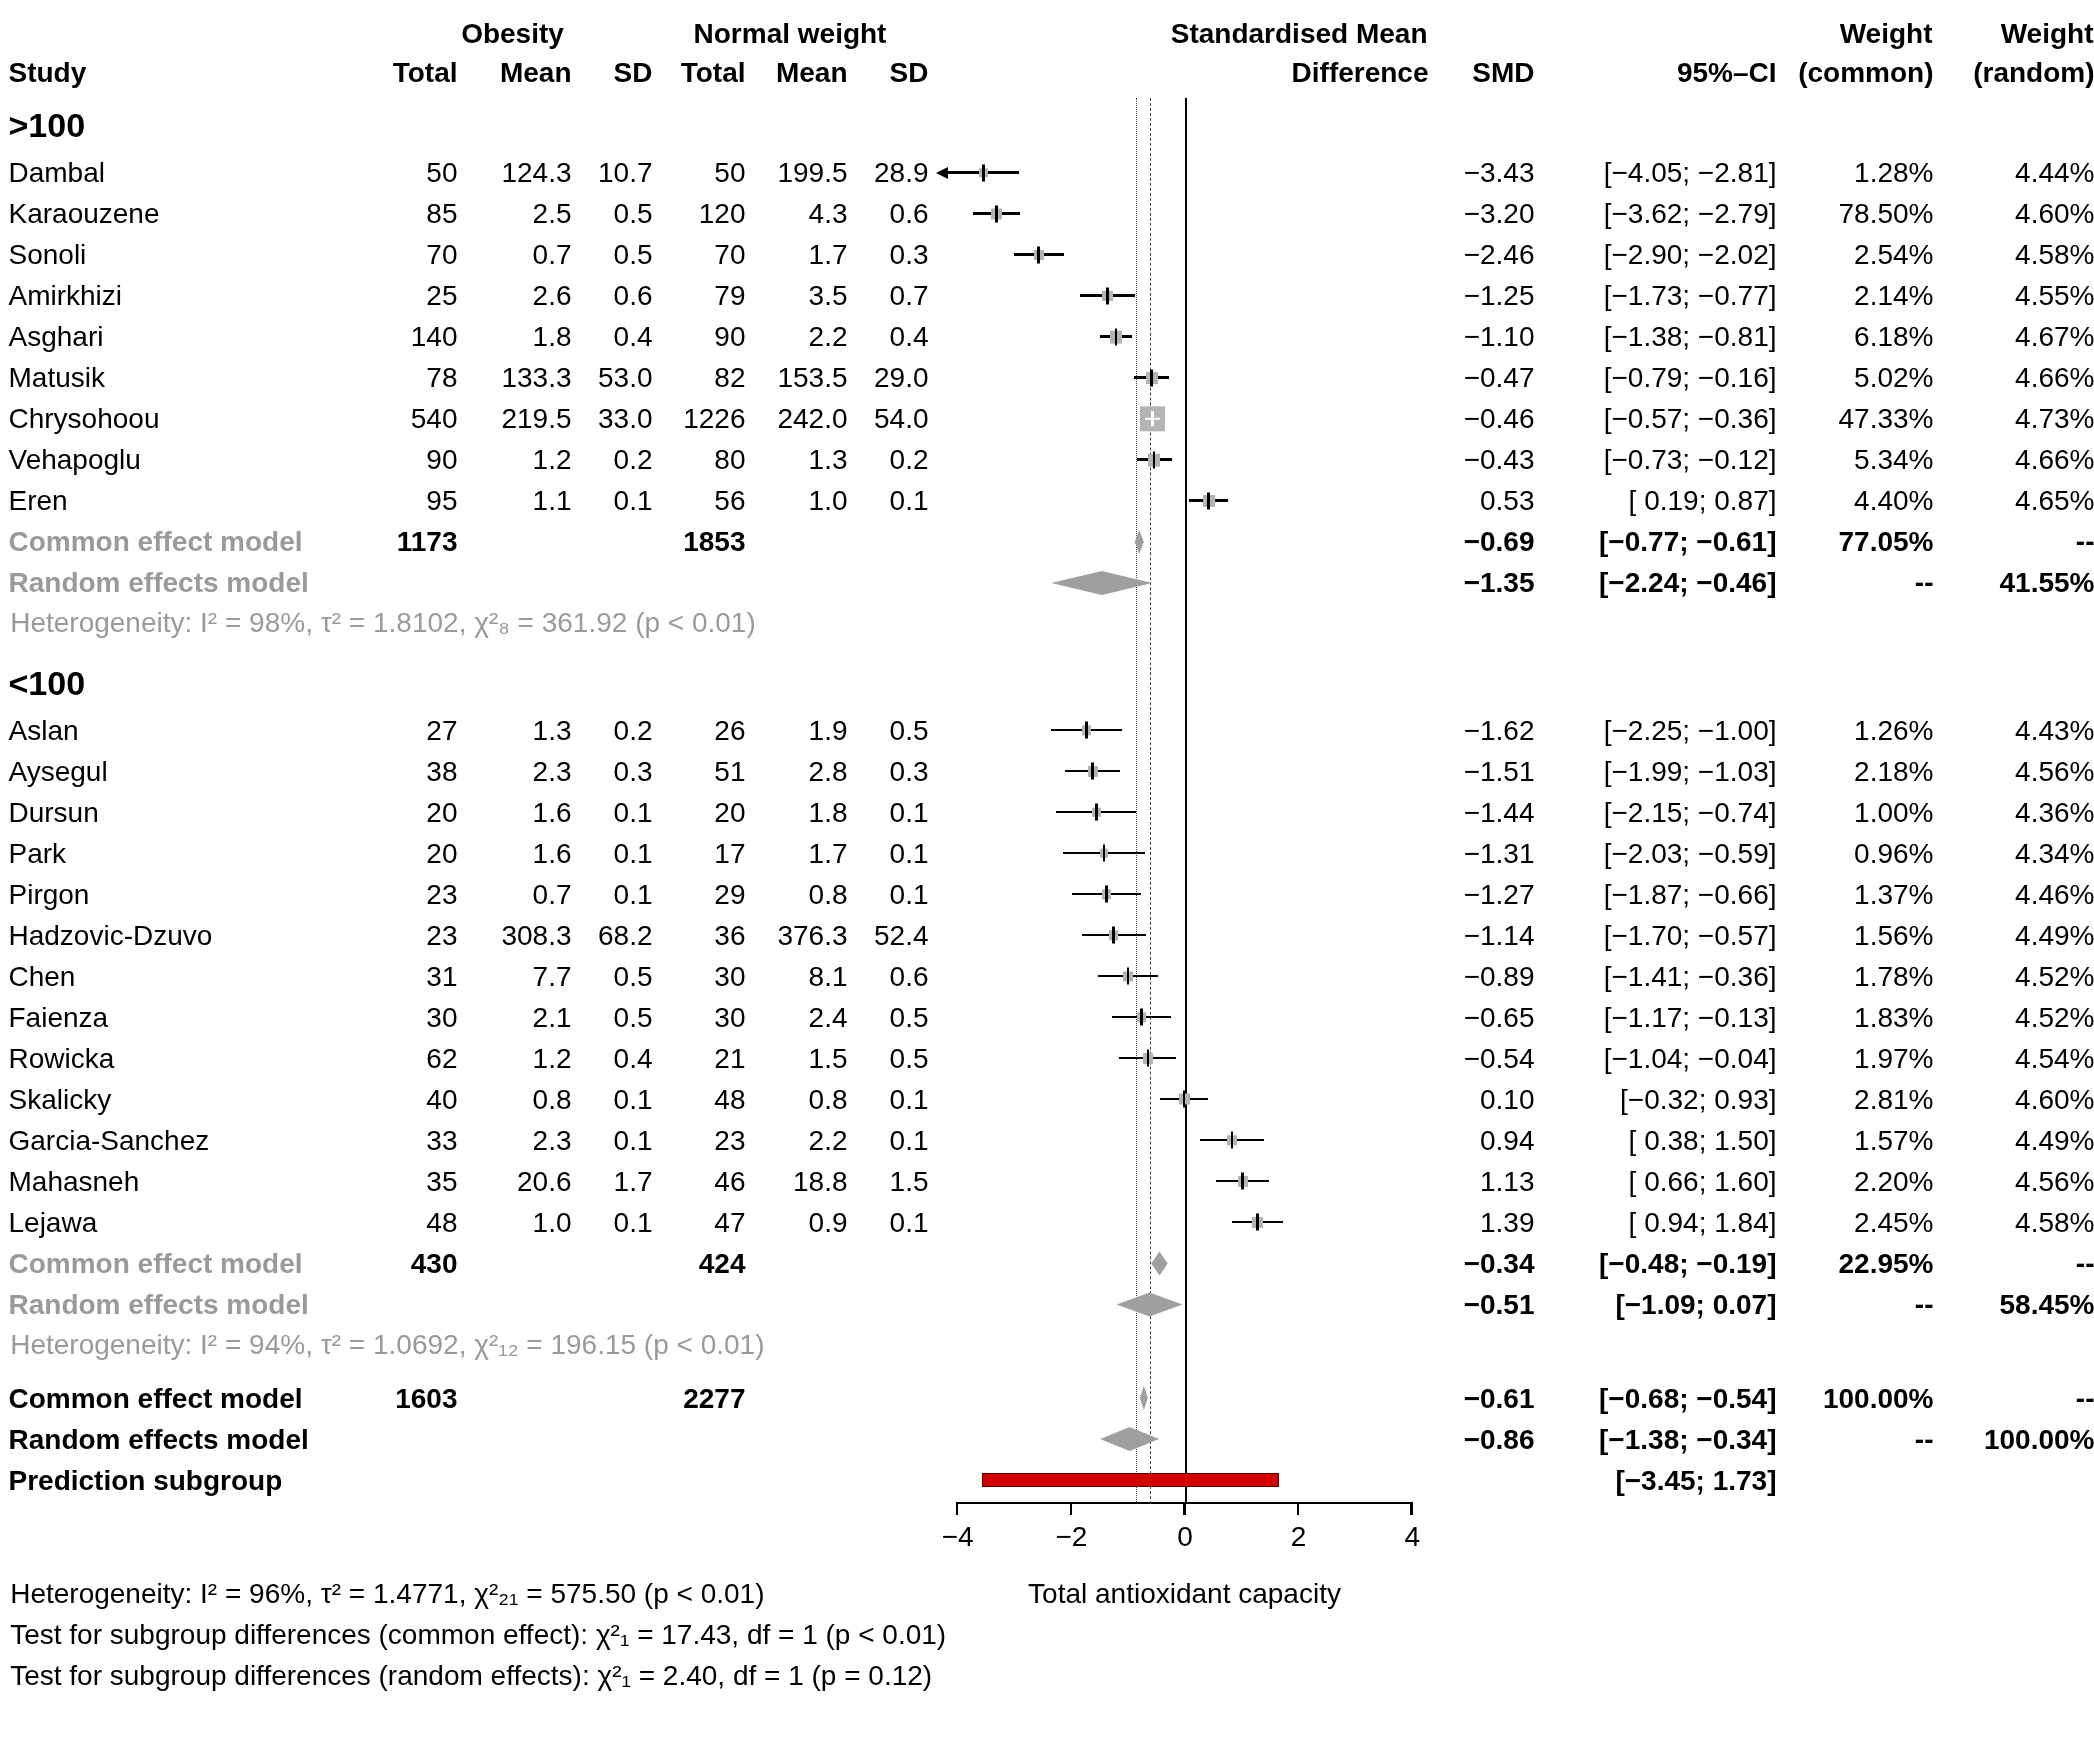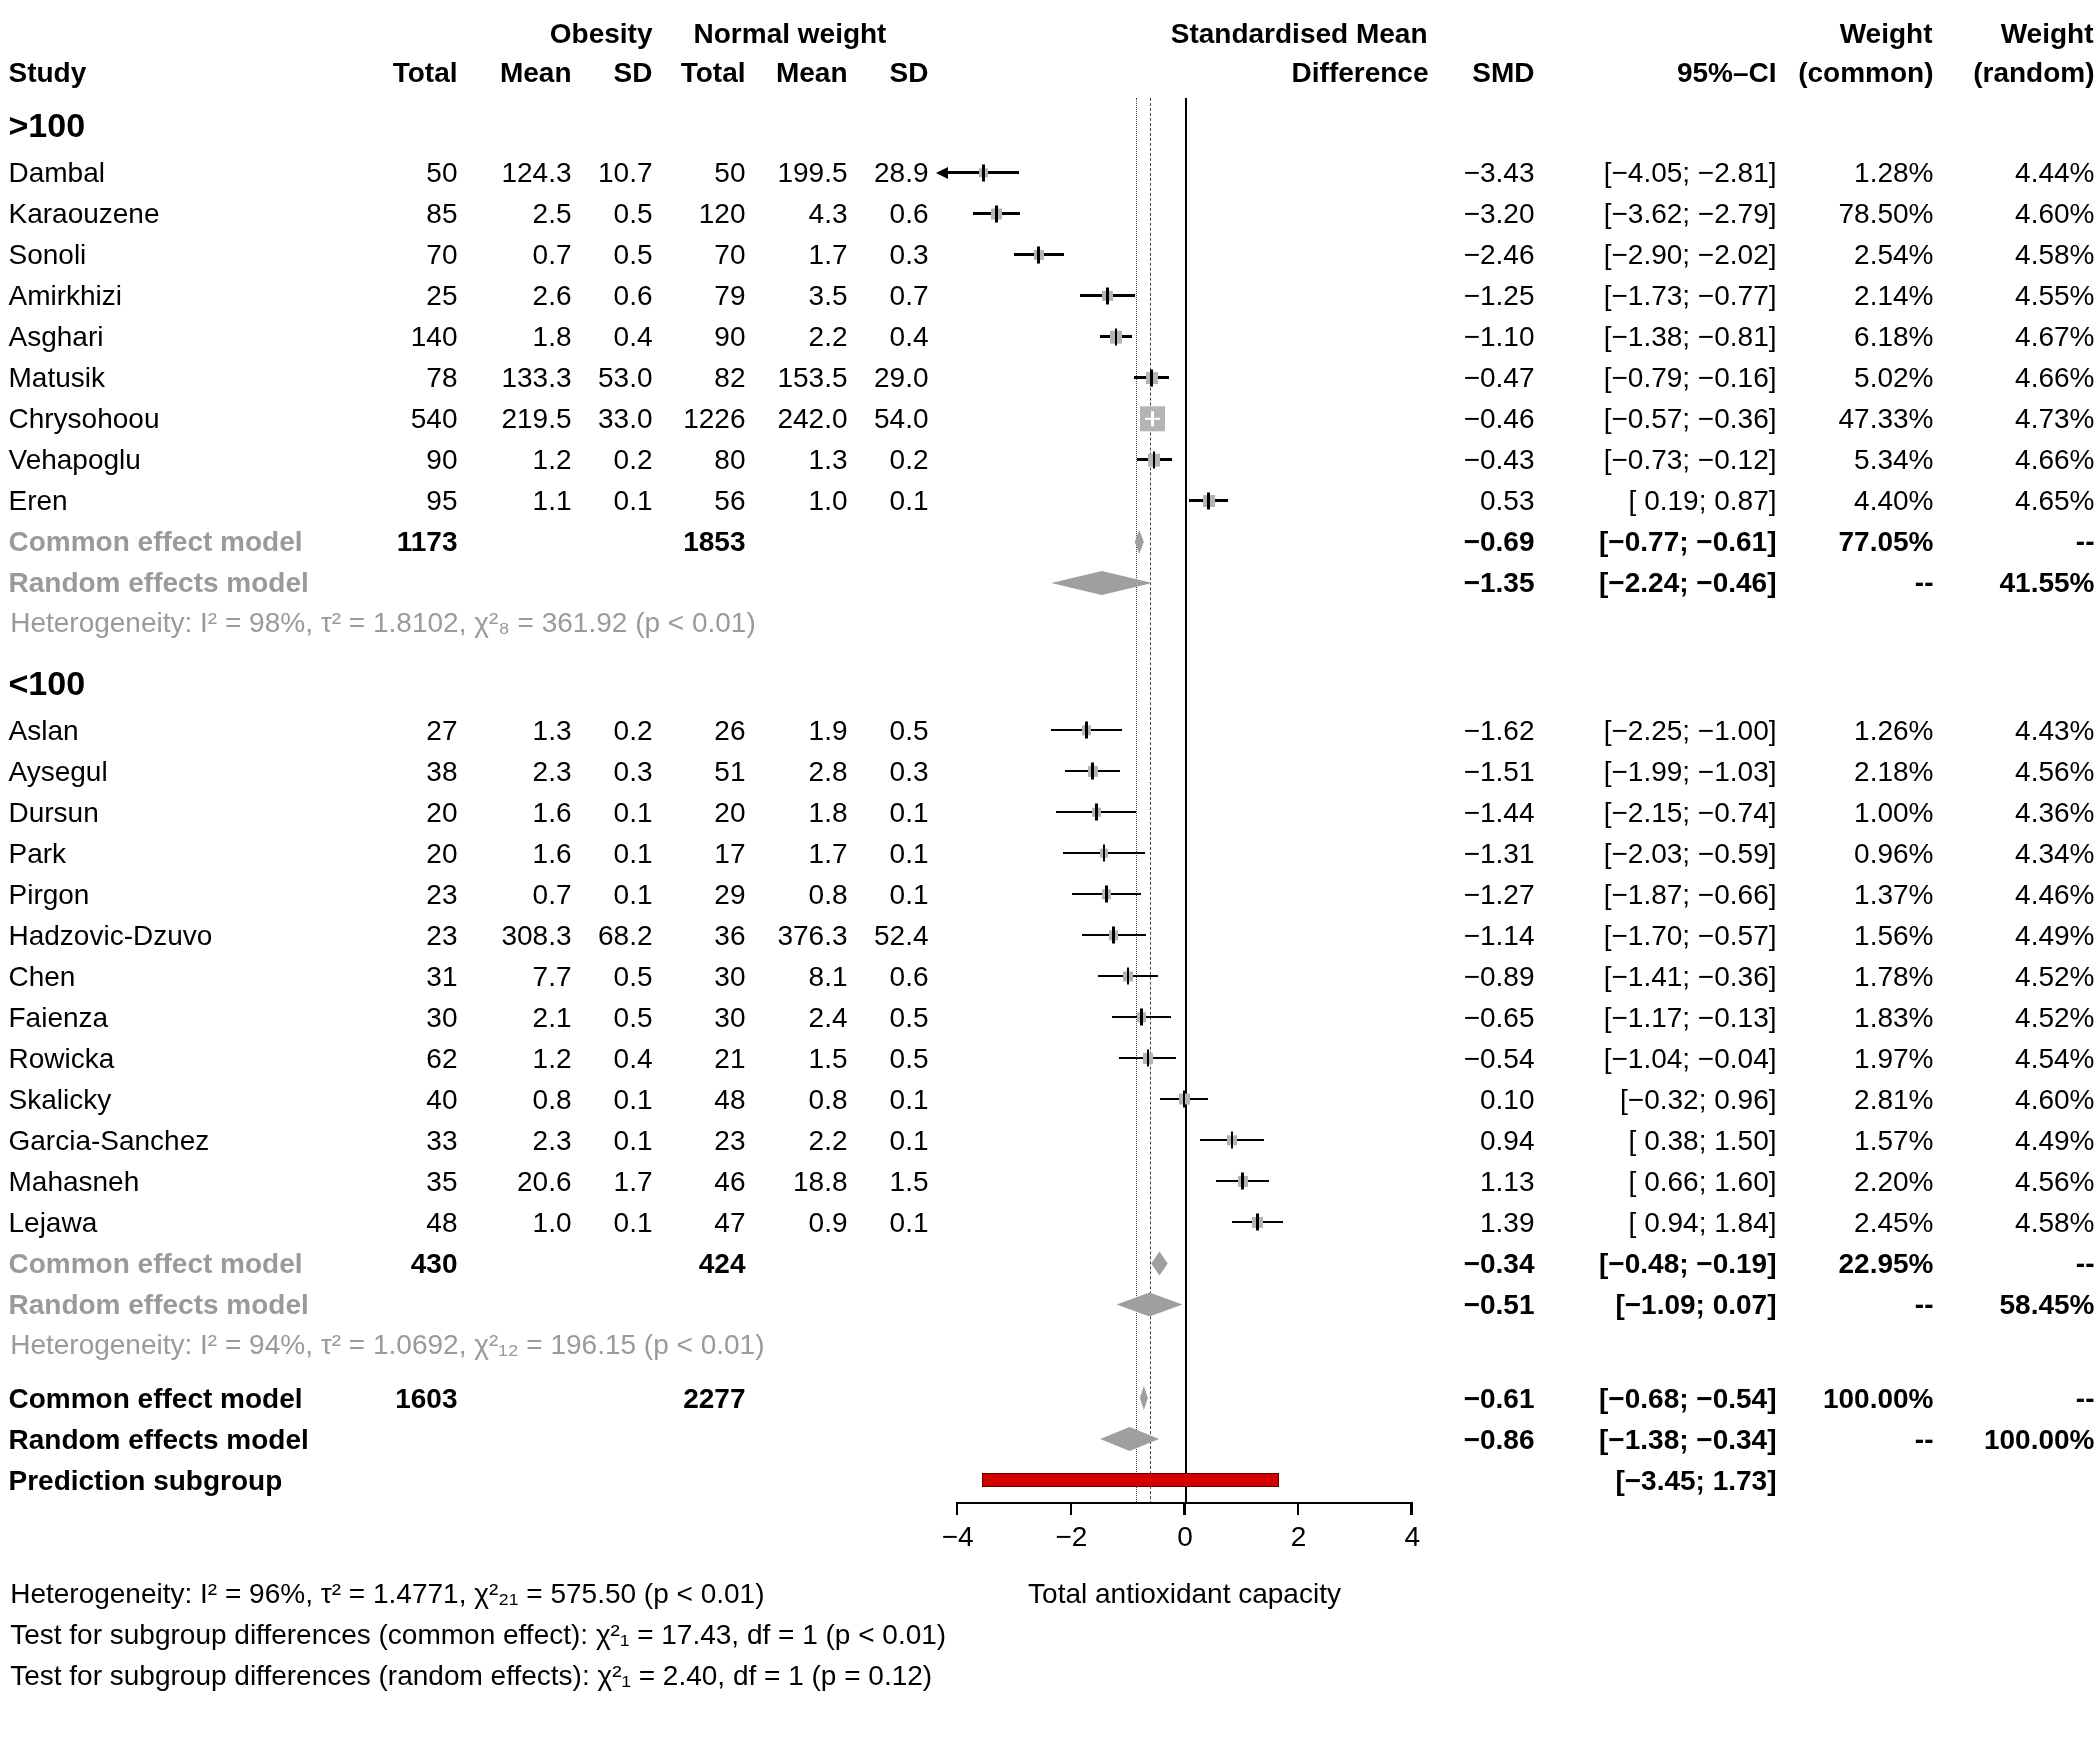--- a/index.html
+++ b/index.html
@@ -12,21 +12,21 @@
   .t2{width:93px;}.m2{width:102px;}.s2{width:81px;}
   .plot{width:500px;position:relative;}
   .smd{width:106px;}
   .ci{width:242px;white-space:pre;}
   .w1{width:157px;}
   .w2{width:161px;}
   .num{text-align:right;}
   .center{text-align:right;}
   .header{height:39px;line-height:39px;}
   .header .c{font-weight:700;}
-  .grp1{width:280px;text-align:right;}
+  .grp1{width:280px;text-align:center;}
   .grp2{width:275px;text-align:center;}
   .body-wrap{position:relative;margin-top:6.8px;}
   .vlines{position:absolute;left:926px;width:500px;top:0;bottom:-3.4px;z-index:0;}
   .vline{position:absolute;top:0;bottom:0;width:0;}
   .vline.solid{border-left:2.5px solid #000;}
   .vline.dash1{border-left:1.7px dashed #444;}
   .vline.dash2{border-left:1.7px dotted #444;}
   .subgroup-header{height:54px;line-height:54px;}
   .subgroup-header .study{font-size:34px;font-weight:700;}
   .gap-top{margin-top:12px;}
@@ -483,21 +483,21 @@
     <span class="c s1 num">0.1</span>
     <span class="c t2 num">48</span>
     <span class="c m2 num">0.8</span>
     <span class="c s2 num">0.1</span>
     <span class="c plot">
             <div class="ci-line" style="left: 46.3636%; width: 9.54545%;"></div>
             <div class="sq" style="width: 11px; height: 11px; left: calc(51.1364% - 5.5px);"></div>
             <div class="tick-v" style="left: calc(51.1364% - 1.3px);"></div>
           </span>
     <span class="c smd num">0.10</span>
-    <span class="c ci num">[−0.32; 0.96]</span>
+    <span class="c ci num">[−0.32; 0.93]</span>
     <span class="c w1 num">2.81%</span>
     <span class="c w2 num">4.60%</span>
   </div>
         <div class="row study-row">
     <span class="c study">Garcia-Sanchez</span>
     <span class="c t1 num">33</span>
     <span class="c m1 num">2.3</span>
     <span class="c s1 num">0.1</span>
     <span class="c t2 num">23</span>
     <span class="c m2 num">2.2</span>

